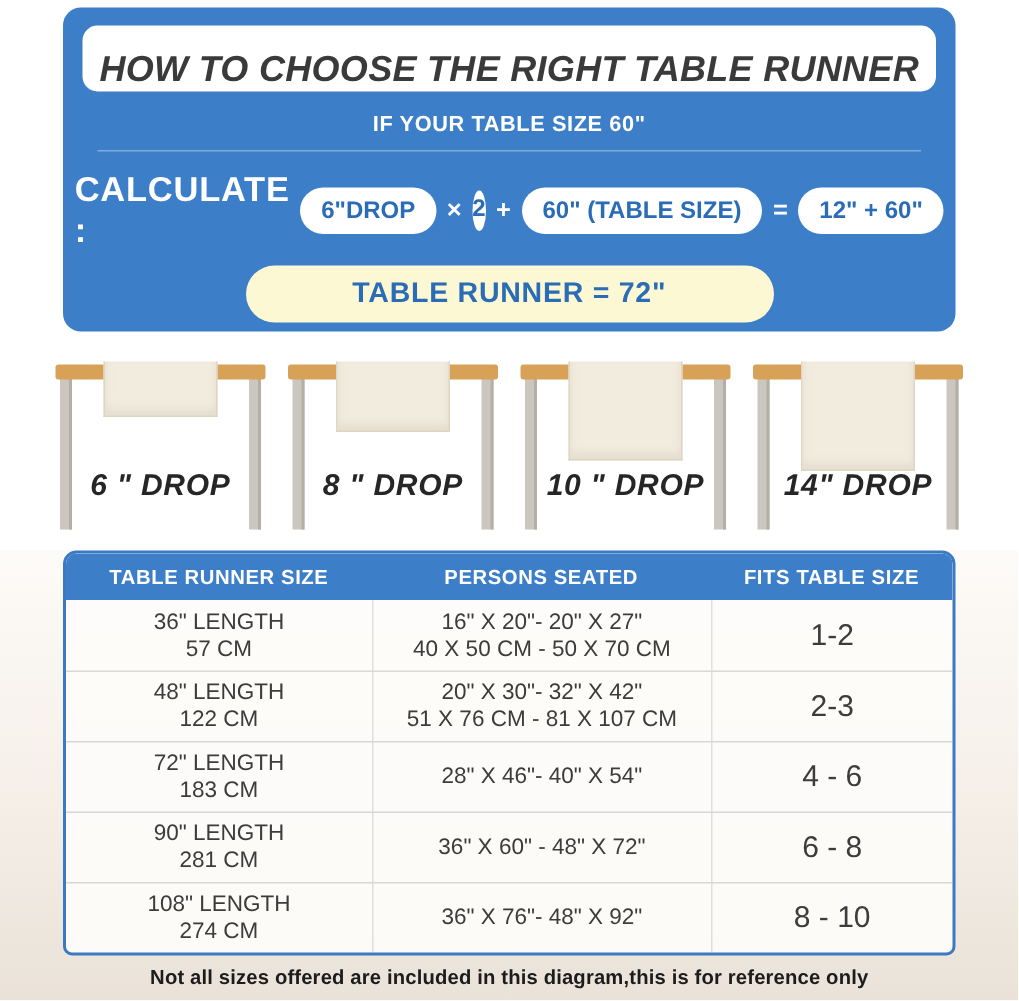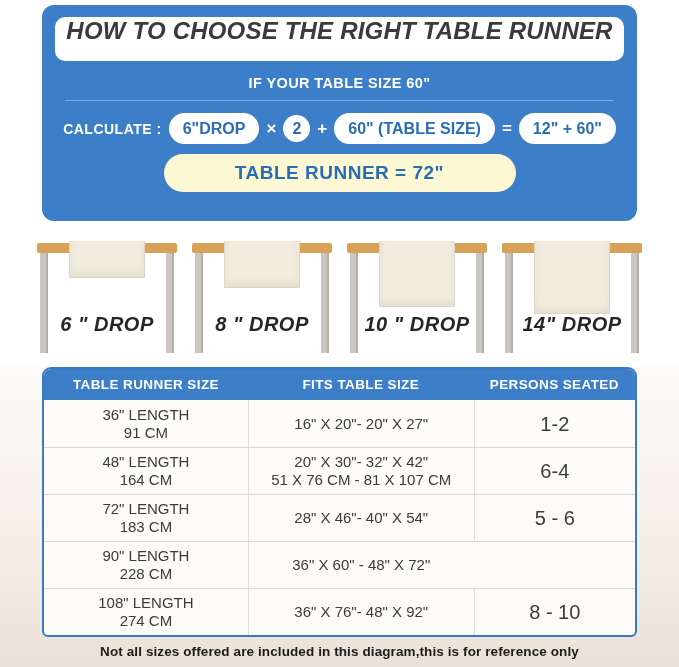--- a/index.html
+++ b/index.html
@@ -7,31 +7,31 @@
   body { font-family:"Liberation Sans", sans-serif; background:#ffffff; }
   .page { width:679px; height:667px; overflow:hidden; background:#ffffff; }
 
   
   .blue-panel {
     margin:5px 42px 0 42px; width:595px; height:216px;
     background:#3d7ec9; border-radius:12px; padding:12px 13px 8px 13px;
   }
   .title-box {
     background:#ffffff; border-radius:10px; height:44px;
-    display:flex; align-items:flex-start; justify-content:center;
+    display:flex; align-items:flex-end; justify-content:center;
   }
   .title-box .title {
     font-size:24px; font-weight:bold; font-style:italic; color:#3a3a3a; letter-spacing:0.2px;
     white-space:nowrap;
   }
   .intro { margin-top:11px; text-align:center; color:#ffffff; font-weight:bold;
     font-size:14.5px; letter-spacing:0.4px; line-height:22px; }
   .divider { margin:6px 10px 0 10px; border-top:1px solid rgba(255,255,255,0.35); }
   .calc-row { margin-top:12px; display:flex; align-items:center; justify-content:center; gap:7px; }
-  .calc-label { color:#ffffff; font-weight:bold; font-size:14px; letter-spacing:0.5px; }
+  .calc-label { color:#ffffff; font-weight:bold; font-size:23px; letter-spacing:0.5px; }
   .pill {
     background:#ffffff; color:#2a6cb5; font-weight:bold; font-size:16px;
     border-radius:17px; padding:5px 14px; white-space:nowrap; line-height:21px;
   }
   .op { color:#ffffff; font-weight:bold; font-size:17px; }
   .circle {
     width:27px; height:27px; border-radius:50%; background:#ffffff; color:#2a6cb5;
     font-weight:bold; font-size:16px; display:flex; align-items:center; justify-content:center;
   }
   .result-pill {
@@ -134,67 +134,69 @@
       <div class="leg left"></div>
       <div class="leg right"></div>
       <div class="drop-label">14" DROP</div>
     </div>
   </div>
 
   <div class="bottom-section">
     <div class="size-table">
       <div class="thead">
         <div class="th">TABLE RUNNER SIZE</div>
+        <div class="th">PERSONS SEATED</div>
         <div class="th">FITS TABLE SIZE</div>
-        <div class="th">PERSONS SEATED</div>
       </div>
       <div class="tbody">
 
         <div class="tr">
           <div class="td">
             <span class="ln">36" LENGTH</span>
-            <span class="ln">91 CM</span>
+            <span class="ln">57 CM</span>
           </div>
           <div class="td">
             <span class="ln">16" X 20"- 20" X 27"</span>
+            <span class="ln">40 X 50 CM - 50 X 70 CM</span>
           </div>
           <div class="td persons">1-2</div>
         </div>
 
         <div class="tr">
           <div class="td">
             <span class="ln">48" LENGTH</span>
-            <span class="ln">164 CM</span>
+            <span class="ln">122 CM</span>
           </div>
           <div class="td">
             <span class="ln">20" X 30"- 32" X 42"</span>
             <span class="ln">51 X 76 CM - 81 X 107 CM</span>
           </div>
-          <div class="td persons">6-4</div>
+          <div class="td persons">2-3</div>
         </div>
 
         <div class="tr">
           <div class="td">
             <span class="ln">72" LENGTH</span>
             <span class="ln">183 CM</span>
           </div>
           <div class="td">
             <span class="ln">28" X 46"- 40" X 54"</span>
           </div>
-          <div class="td persons">5 - 6</div>
+          <div class="td persons">4 - 6</div>
         </div>
 
         <div class="tr">
           <div class="td">
             <span class="ln">90" LENGTH</span>
-            <span class="ln">228 CM</span>
+            <span class="ln">281 CM</span>
           </div>
           <div class="td">
             <span class="ln">36" X 60" - 48" X 72"</span>
           </div>
+          <div class="td persons">6 - 8</div>
         </div>
 
         <div class="tr">
           <div class="td">
             <span class="ln">108" LENGTH</span>
             <span class="ln">274 CM</span>
           </div>
           <div class="td">
             <span class="ln">36" X 76"- 48" X 92"</span>
           </div>

